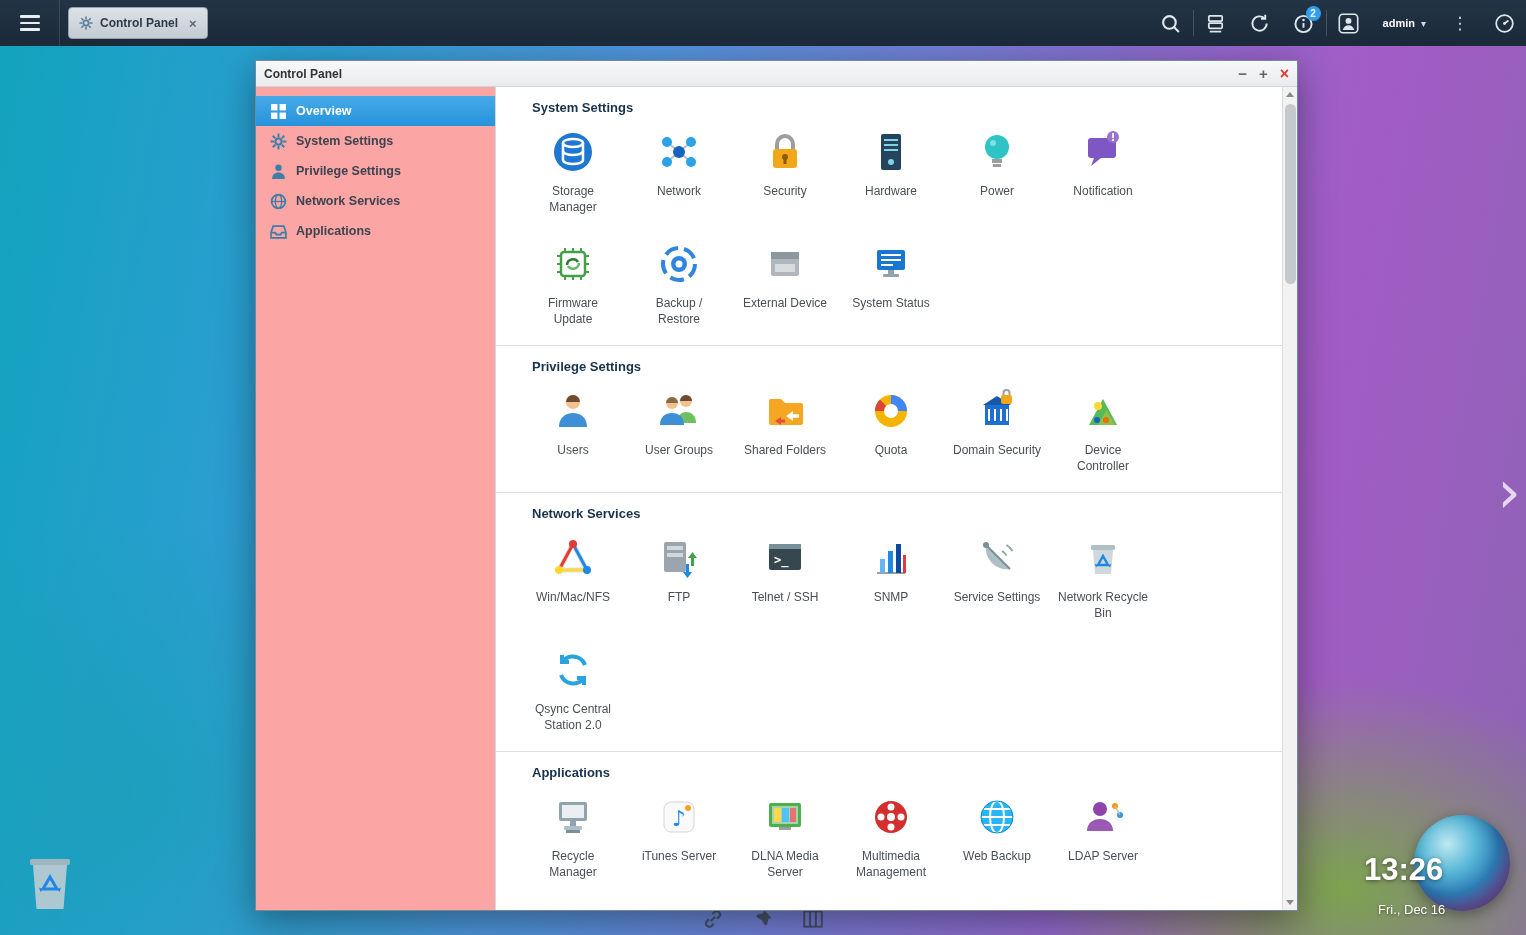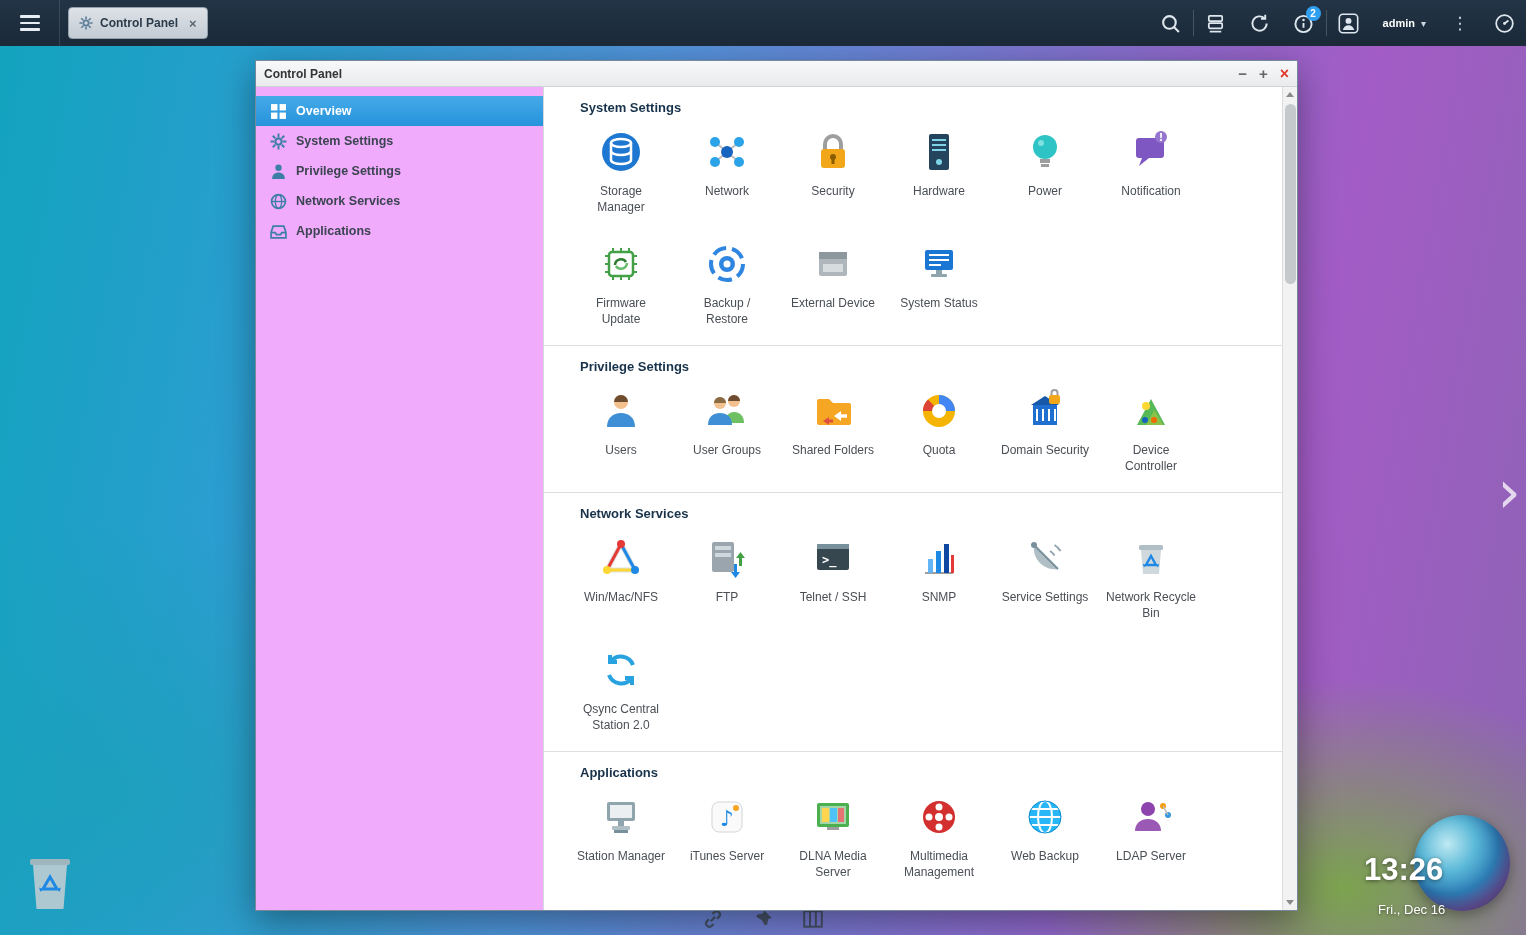--- a/index.html
+++ b/index.html
@@ -37,21 +37,21 @@
 #toolbar{height:40px;background:#f1f2f4;border-bottom:1px solid #c9ced3;display:flex;align-items:center;padding:0 10px;gap:8px;flex:none}
 #toggle-btn{width:28px;height:24px;background:#fff;border:1px solid #b9c0c7;border-radius:3px;display:flex;align-items:center;justify-content:center;cursor:pointer}
 #search-wrap{position:relative}
 #search-input{width:166px;height:23px;border:1px solid #c3c9cf;border-radius:12px;padding:0 26px 0 10px;font-size:12px;color:#333;outline:none;background:#fff;font-family:"Liberation Sans",sans-serif}
 #search-input::placeholder{color:#9aa3ab}
 #search-wrap .mag{position:absolute;right:7px;top:4px;width:14px;height:14px}
 .nav-btn{width:36px;height:24px;border:1px solid #bfc7ce;background:linear-gradient(#eef0f2,#dde1e5);border-radius:12px;display:flex;align-items:center;justify-content:center;color:#6b7682;font-size:15px;cursor:pointer}
 #help-btn{margin-left:auto;width:24px;height:21px;border:1px solid #b9c0c7;background:#fff;border-radius:3px;display:flex;align-items:center;justify-content:center;font-size:12px;color:#555;cursor:pointer;font-weight:bold}
 #win-body{flex:1;display:flex;min-height:0}
 
-#sidebar{width:288px;flex:none;background:#f0abfc;border-right:1px solid #d5d9dd;padding-top:9px}
+#sidebar{width:240px;flex:none;background:#fca5a5;border-right:1px solid #d5d9dd;padding-top:9px}
 .side-item{height:30px;display:flex;align-items:center;gap:9px;padding-left:14px;cursor:pointer;color:#3d7ea6}
 .side-item .side-label{font-size:12.5px;font-weight:bold;color:#3b4450}
 .side-item .side-icon{width:17px;height:17px;display:flex}
 .side-item .side-icon svg{width:17px;height:17px}
 .side-item.selected{background:linear-gradient(#46aae8,#2693dc);color:#fff}
 .side-item.selected .side-label{color:#fff}
 
 #content{flex:1;min-width:0;overflow:hidden;background:#fff}
 .section{padding:13px 10px 10px 24px}
 .section + .section{border-top:1px solid #dcdedf}
@@ -498,21 +498,21 @@
             <div class="app-item">
     <span class="app-icon">
                 <svg viewBox="0 0 48 48">
                   <rect x="10" y="9" width="28" height="19" rx="2" fill="#90a4ae"></rect>
                   <rect x="13" y="12" width="22" height="13" fill="#eceff1"></rect>
                   <rect x="21" y="28" width="6" height="5" fill="#90a4ae"></rect>
                   <rect x="15" y="33" width="18" height="4" rx="1" fill="#b0bec5"></rect>
                   <rect x="17" y="37" width="14" height="3" fill="#78909c"></rect>
                 </svg>
               </span>
-    <span class="app-label">Station Manager</span>
+    <span class="app-label">Recycle Manager</span>
   </div>
             <div class="app-item">
     <span class="app-icon">
                 <svg viewBox="0 0 48 48">
                   <rect x="9" y="9" width="30" height="30" rx="7" fill="#fafafa" stroke="#d5d5d5"></rect>
                   <text x="24" y="33" font-size="22" fill="#1e88e5" text-anchor="middle" font-family="DejaVu Sans,sans-serif">♪</text>
                   <circle cx="33" cy="15" r="3" fill="#f5a623"></circle>
                 </svg>
               </span>
     <span class="app-label">iTunes Server</span>

